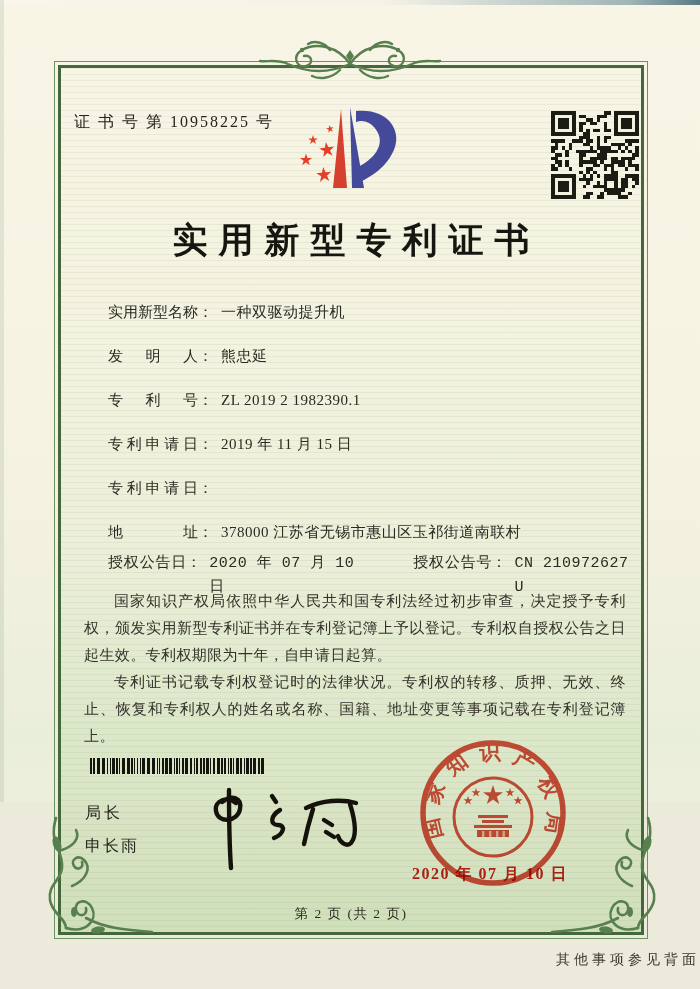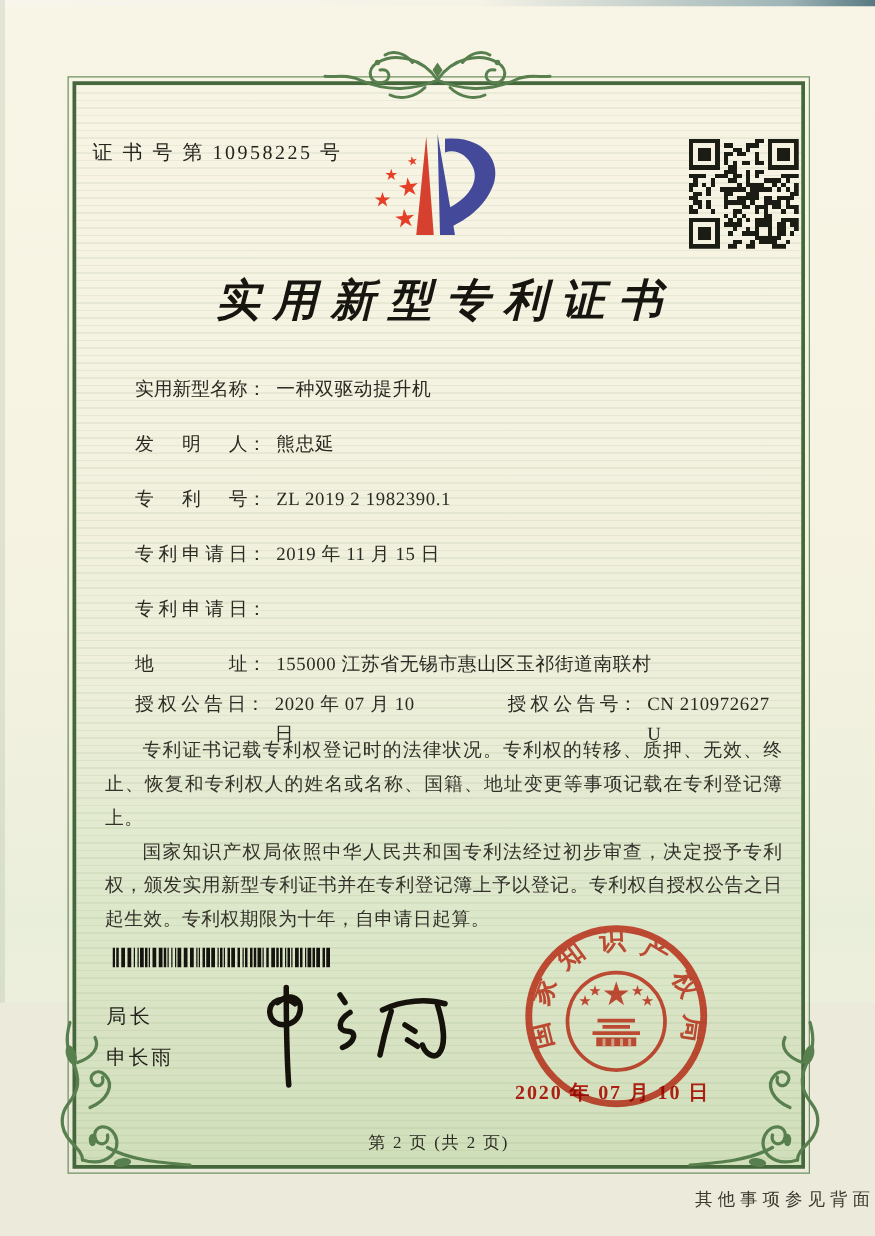--- a/index.html
+++ b/index.html
@@ -29,28 +29,28 @@
   .orn-top{left:248px;top:34px;}
   .orn-bl{left:40px;top:816px;}
   .orn-br{left:546px;top:816px;}
 
   .cert-number{position:absolute;left:74px;top:112px;font-size:16px;color:#25241c;
     letter-spacing:2px;}
   .logo{position:absolute;left:297px;top:95px;}
   .qr{position:absolute;left:551px;top:111px;width:88px;height:88px;}
 
   .title{position:absolute;left:55px;right:53px;top:217px;text-align:center;
-    font-size:35px;font-weight:700;color:#17150f;letter-spacing:11px;text-indent:11px;font-style:italic;}
+    font-size:35px;font-weight:700;color:#17150f;letter-spacing:11px;text-indent:11px;}
 
   .fields{position:absolute;left:84px;right:70px;top:300px;font-size:15px;color:#2b2a22;margin-left:24px;}
   .field{display:flex;margin-bottom:20px;line-height:24px;}
   .flabel{display:inline-block;width:90px;text-align:justify;text-align-last:justify;}
   .fcolon{margin-right:8px;}
   .fvalue{letter-spacing:.5px;}
-  .grant-row{display:flex;gap:56px;margin-top:-12px;line-height:24px;}
+  .grant-row{display:flex;gap:56px;margin-top:-12px;line-height:24px;font-family:Liberation Mono, monospace;}
   .grant-col{display:flex;}
 
   .body-text{position:absolute;left:84px;right:74px;top:588px;font-size:15px;
     color:#33322a;line-height:27px;text-align:justify;letter-spacing:.4px;}
   .body-text p{margin:0;text-indent:2em;}
 
   .barcode{position:absolute;left:90px;top:758px;width:176px;height:16px;}
   .signer-title{position:absolute;left:85px;top:803px;font-size:16px;color:#26251d;letter-spacing:3px;}
   .signer-name{position:absolute;left:85px;top:836px;font-size:16px;color:#26251d;letter-spacing:2px;}
   .signature{position:absolute;left:192px;top:776px;}
@@ -379,39 +379,39 @@
         <span class="fcolon">：</span>
         <span class="fvalue">2019 年 11 月 15 日</span>
     </div>
     <div class="field">
       <span class="flabel">专利申请日</span>
         <span class="fcolon">：</span>
     </div>
     <div class="field">
       <span class="flabel">地址</span>
         <span class="fcolon">：</span>
-        <span class="fvalue">155000 江苏省无锡市惠山区玉祁街道南联村</span>
+        <span class="fvalue">378000 江苏省无锡市惠山区玉祁街道南联村</span>
     </div>
     <div class="grant-row">
       <span class="grant-col">
         <span class="flabel">授权公告日</span>
           <span class="fcolon">：</span>
           <span class="fvalue">2020 年 07 月 10 日</span>
       </span>
       <span class="grant-col">
         <span class="flabel">授权公告号</span>
           <span class="fcolon">：</span>
           <span class="fvalue">CN 210972627 U</span>
       </span>
     </div>
   </div>
 
   <div class="body-text">
+    <p>国家知识产权局依照中华人民共和国专利法经过初步审查，决定授予专利权，颁发实用新型专利证书并在专利登记簿上予以登记。专利权自授权公告之日起生效。专利权期限为十年，自申请日起算。</p>
     <p>专利证书记载专利权登记时的法律状况。专利权的转移、质押、无效、终止、恢复和专利权人的姓名或名称、国籍、地址变更等事项记载在专利登记簿上。</p>
-    <p>国家知识产权局依照中华人民共和国专利法经过初步审查，决定授予专利权，颁发实用新型专利证书并在专利登记簿上予以登记。专利权自授权公告之日起生效。专利权期限为十年，自申请日起算。</p>
   </div>
 
   <svg class="barcode" viewBox="0 0 176 16" preserveAspectRatio="none">
       <rect x="0" y="0" width="2" height="16" fill="#15140f"></rect>
       <rect x="3" y="0" width="2" height="16" fill="#15140f"></rect>
       <rect x="7" y="0" width="3" height="16" fill="#15140f"></rect>
       <rect x="12" y="0" width="3" height="16" fill="#15140f"></rect>
       <rect x="17" y="0" width="1" height="16" fill="#15140f"></rect>
       <rect x="20" y="0" width="1" height="16" fill="#15140f"></rect>
       <rect x="22" y="0" width="3" height="16" fill="#15140f"></rect>

